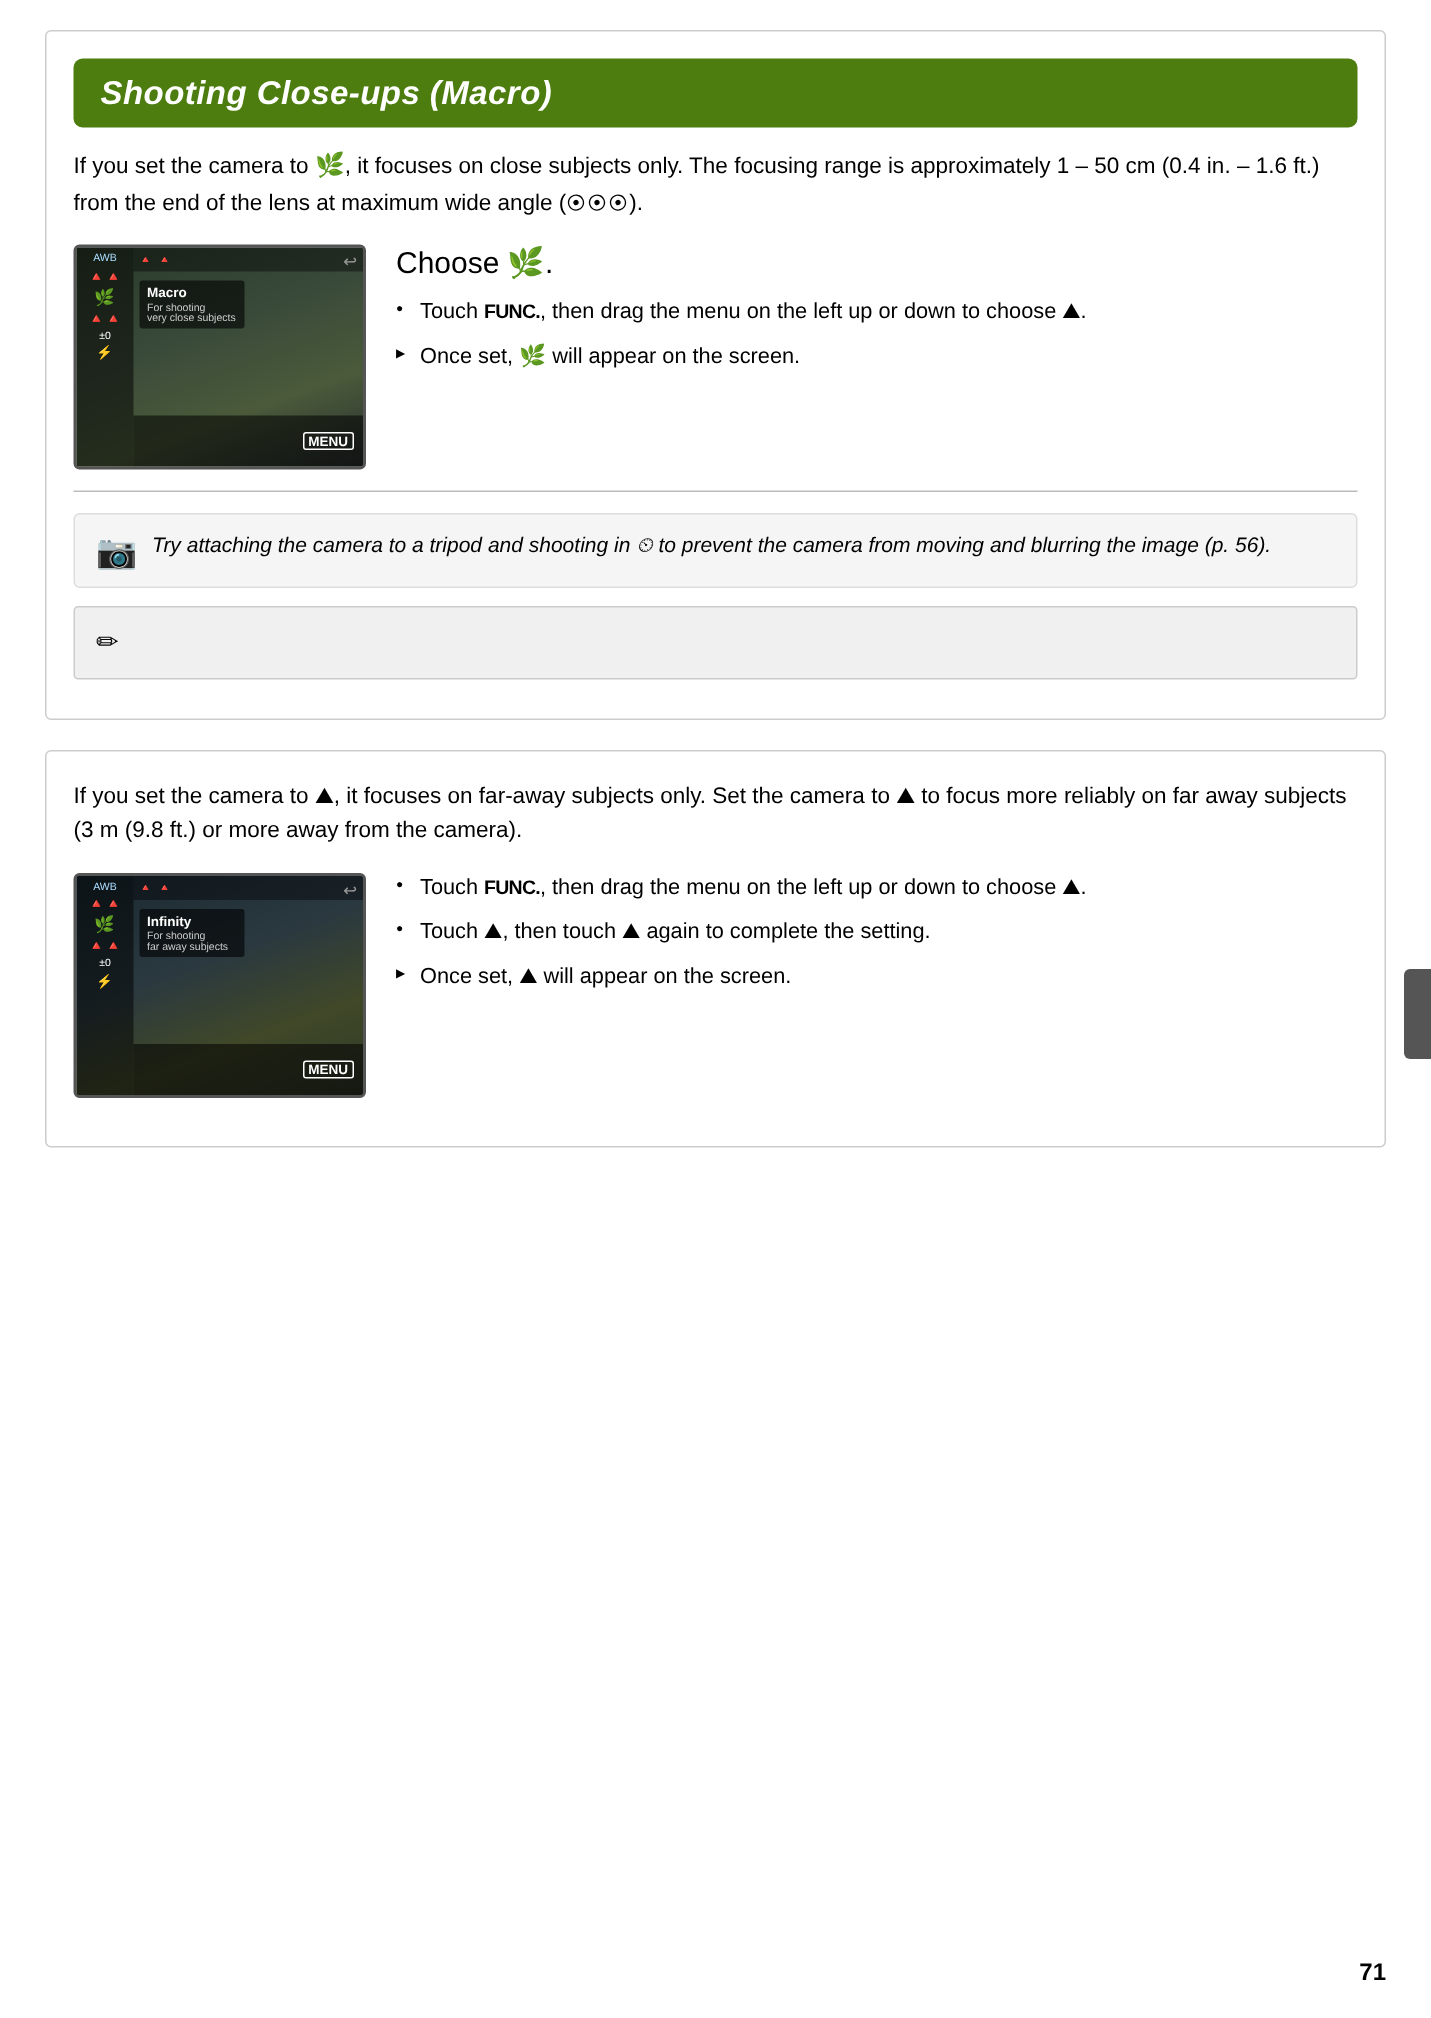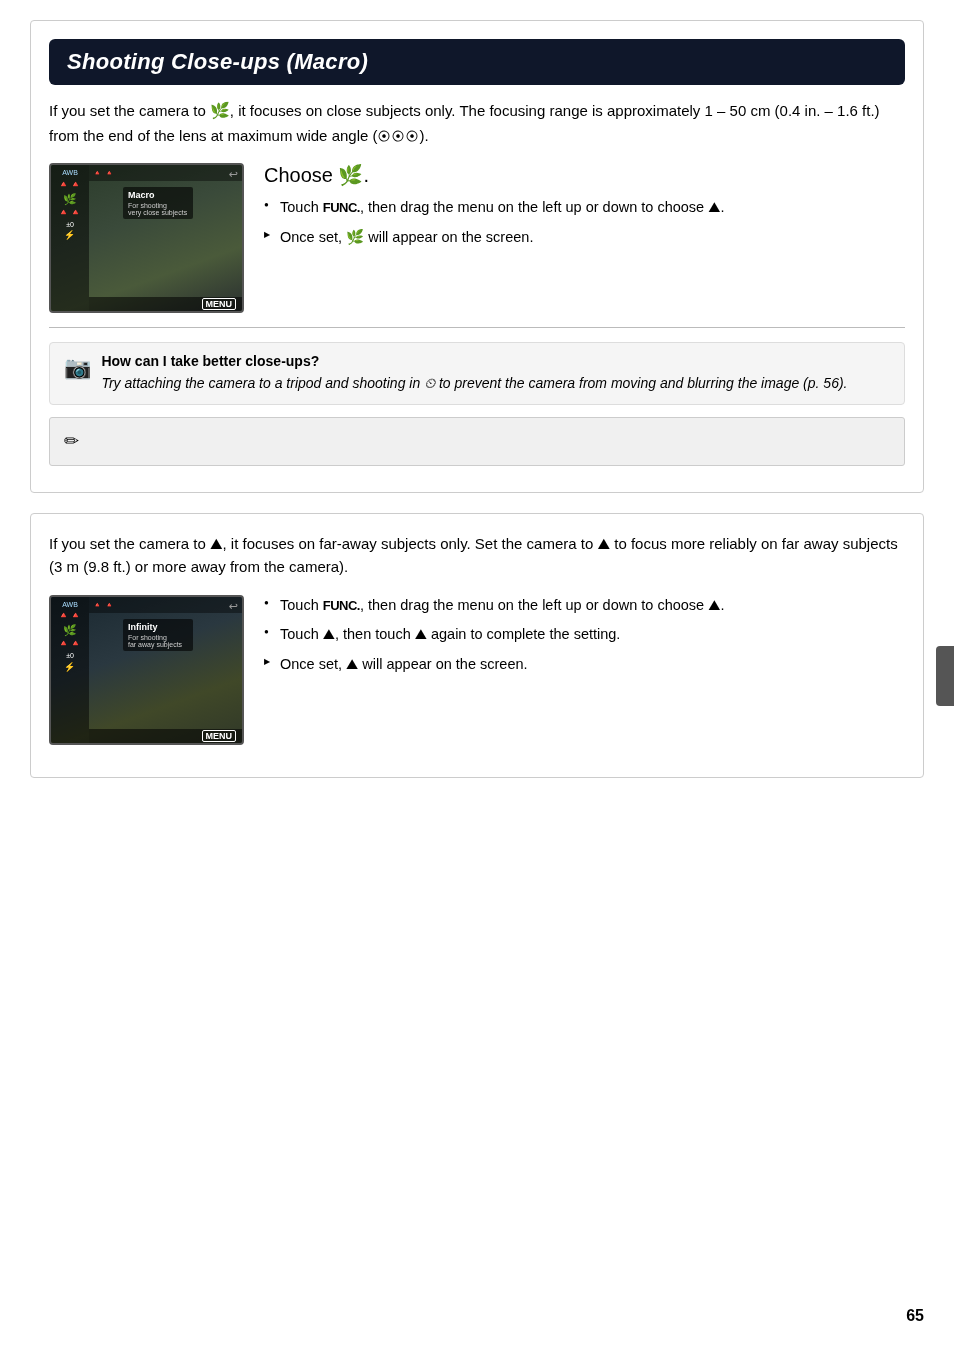--- a/index.html
+++ b/index.html
@@ -9,21 +9,21 @@
       font-size: 15px;
       color: #000;
       width: 954px;
       min-height: 1345px;
       padding: 20px 30px 30px 30px;
       position: relative;
     }
 
     
     .section-header {
-      background: #0f172a;
+      background: #4d7c0f;
       color: #fff;
       font-family: Arial Black, Arial, sans-serif;
       font-size: 22px;
       font-weight: 900;
       font-style: italic;
       padding: 10px 18px;
       border-radius: 6px;
       margin-bottom: 14px;
       letter-spacing: 0.3px;
     }
@@ -107,21 +107,21 @@
     .cam-top-item {
       color: #fff;
       font-size: 7px;
     }
 
     .cam-menu-bar {
       position: absolute;
       bottom: 0;
       left: 38px;
       right: 0;
-      height: 14px;
+      height: 34px;
       background: rgba(0,0,0,0.55);
       display: flex;
       align-items: center;
       justify-content: flex-end;
       padding: 4px 6px;
     }
 
     .cam-menu-label {
       color: #fff;
       font-size: 9px;
@@ -134,21 +134,20 @@
     .cam-info-box {
       position: absolute;
       left: 42px;
       top: 22px;
       background: rgba(0,0,0,0.6);
       color: #fff;
       font-size: 8px;
       padding: 3px 5px;
       border-radius: 2px;
       min-width: 70px;
-      margin-left: 30px;
     }
 
     .cam-info-title {
       font-size: 9px;
       font-weight: bold;
       margin-bottom: 2px;
     }
 
     .cam-info-sub {
       font-size: 7px;
@@ -352,21 +351,20 @@
         </li>
       </ul>
     </div>
   </div>
 
   <hr class="section-divider">
 
   <div class="tip-box">
     <div class="tip-icon">📷</div>
     <div>
-      <div class="tip-title">How can I take better close-ups?</div>
       <div class="tip-body">
         Try attaching the camera to a tripod and shooting in <span>⏲</span> to prevent the camera from moving and blurring the image (p. 56).
       </div>
     </div>
   </div>
 
   <div class="note-box">
     <div class="note-icon">✏</div>
   </div>
 </div>
@@ -413,15 +411,15 @@
           Touch <span>⛰</span>, then touch <span>⛰</span> again to complete the setting.
         </li>
         <li class="arrow">
           Once set, <span>⛰</span> will appear on the screen.
         </li>
       </ul>
     </div>
   </div>
 </div>
 
-<div class="page-number">65</div>
+<div class="page-number">71</div>
 
 <div class="bookmark-tab"></div>
 
 </body></html>

